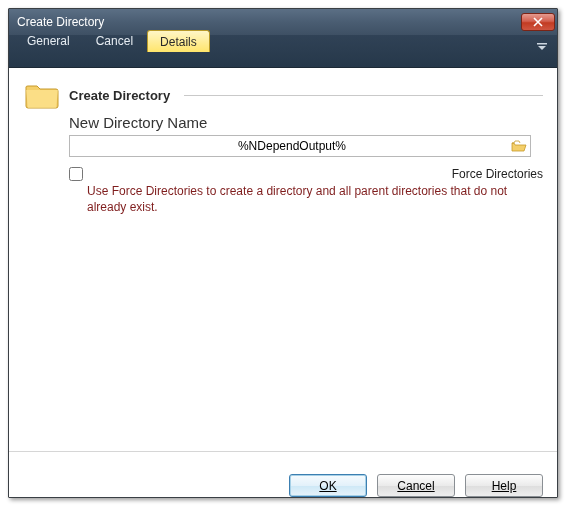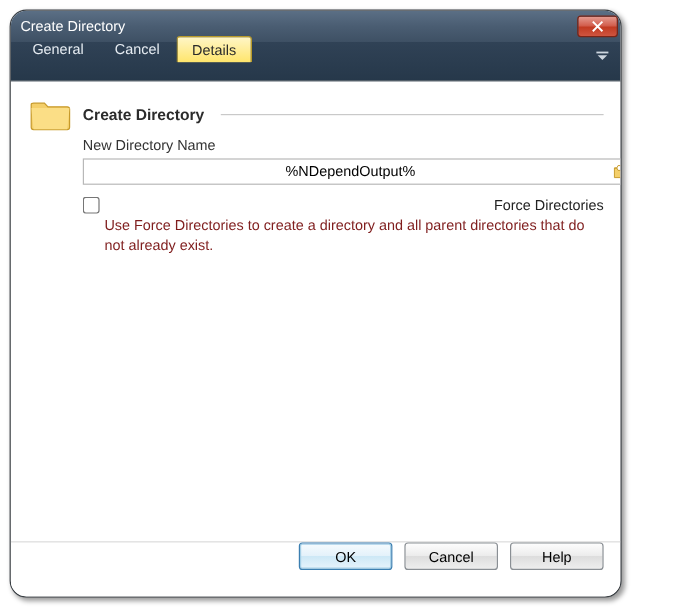--- a/index.html
+++ b/index.html
@@ -4,24 +4,24 @@
 <style>
   * { box-sizing: border-box; }
   body {
     margin: 0;
     padding: 8px;
     background: #fff;
     font-family: "Segoe UI", Tahoma, Arial, sans-serif;
     font-size: 12px;
   }
   .window {
-    width: 510px;
+    width: 550px;
     height: 490px;
     border: 1px solid #3a3f44;
-    border-radius: 14px;
+    border-radius: 1px;
     box-shadow: 2px 2px 4px rgba(0,0,0,0.4);
     overflow: hidden;
     display: flex;
     flex-direction: column;
     background: #fff;
   }
   .titlebar {
     height: 26px;
     background: linear-gradient(to bottom, #5b6f85 0%, #4a5d72 50%, #3e5064 100%);
     display: flex;
@@ -109,21 +109,21 @@
     flex: 1;
     height: 1px;
     background: #c9c9c9;
     margin-left: 6px;
   }
   .form-block {
     margin-left: 46px;
     margin-top: 2px;
   }
   .label {
-    font-size: 12px;
+    font-size: 15px;
     color: #333;
     margin-bottom: 4px;
   }
   .input-row {
     display: flex;
     align-items: center;
     border: 1px solid #b8b8b8;
     background: #fff;
     height: 22px;
     padding: 0 2px 0 4px;
@@ -163,25 +163,26 @@
     margin-top: 2px;
     color: #7f1d1d;
     font-size: 12px;
     max-width: 440px;
     line-height: 1.35;
   }
   .footer {
     height: 46px;
     border-top: 1px solid #d6d6d6;
     display: flex;
-    align-items: flex-start;
+    align-items: flex-end;
     justify-content: flex-end;
     gap: 10px;
     padding: 0 14px;
     background: #fff;
+    text-decoration: underline;
   }
   .btn {
     min-width: 78px;
     height: 23px;
     border: 1px solid #8a8f94;
     border-radius: 3px;
     background: linear-gradient(to bottom, #fdfdfd 0%, #ebebeb 50%, #ddd 51%, #eee 100%);
     font-family: inherit;
     font-size: 12px;
     cursor: pointer;

